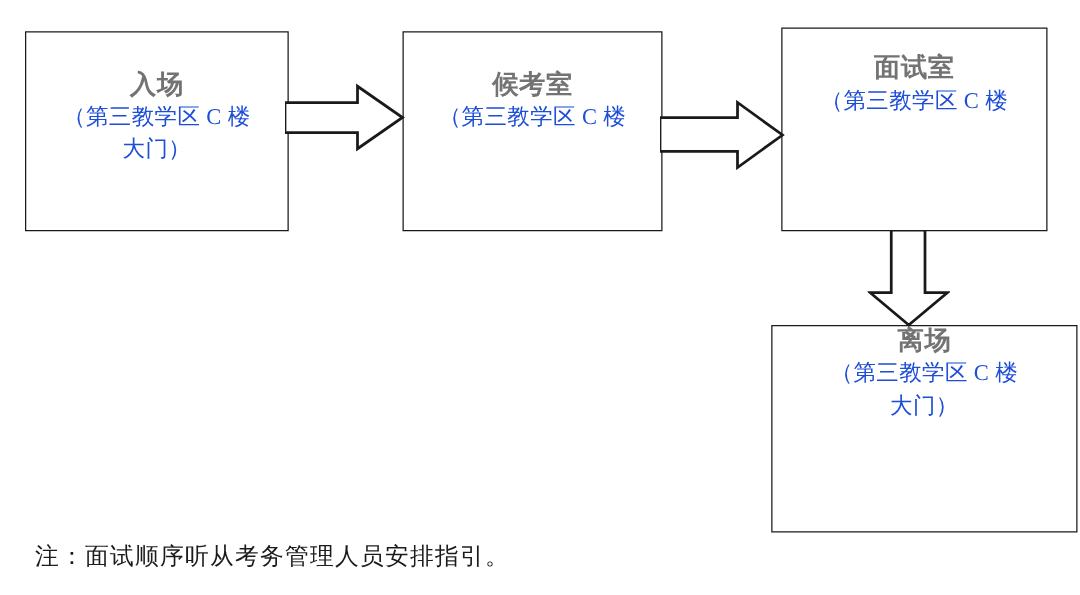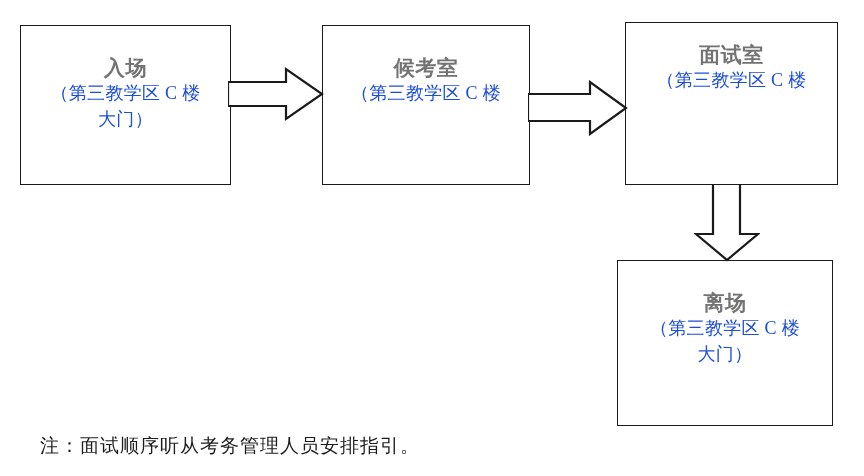--- a/index.html
+++ b/index.html
@@ -43,36 +43,36 @@
     line-height: 1.45;
     color: #1d4ed8;
     letter-spacing: 0.3px;
     padding: 0 6px;
   }
 
   
   #node-entry    { left: 20px;  top: 25px;  width: 211px; height: 160px; padding-top: 30px; }
   #node-waiting  { left: 322px; top: 25px;  width: 208px; height: 160px; padding-top: 30px; }
   #node-interview{ left: 625px; top: 22px;  width: 213px; height: 163px; padding-top: 20px; }
-  #node-exit     { left: 617px; top: 260px; width: 216px; height: 166px; padding-top: 30px; }
+  #node-exit     { left: 617px; top: 260px; width: 245px; height: 166px; }
 
   
   .block-arrow {
     position: absolute;
   }
   .block-arrow svg { display: block; }
 
   #arrow-entry-waiting   { left: 228px; top: 66px; }
   #arrow-waiting-interview{ left: 528px; top: 80px; }
   #arrow-interview-exit   { left: 694px; top: 184px; }
 
   
   #footnote {
     position: absolute;
-    left: 40px;
+    left: 28px;
     top: 434px;
     font-family: "Liberation Serif", serif;
     font-size: 19px;
     line-height: 1.3;
     color: #1b1b1b;
     letter-spacing: 1px;
     white-space: nowrap;
   }
 </style>
 </head>

